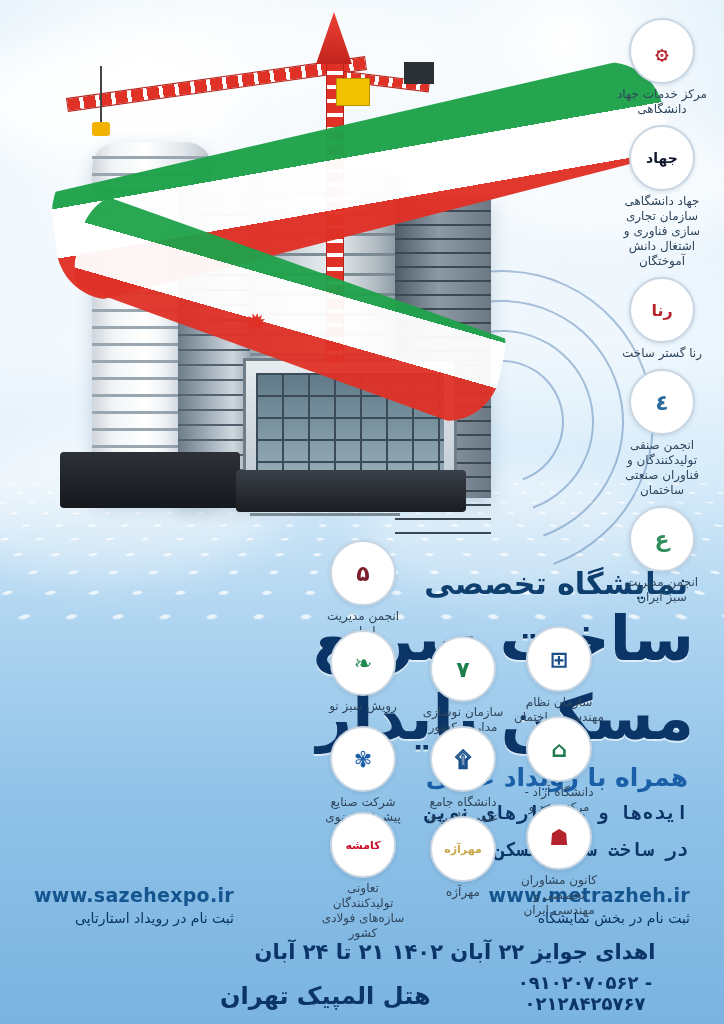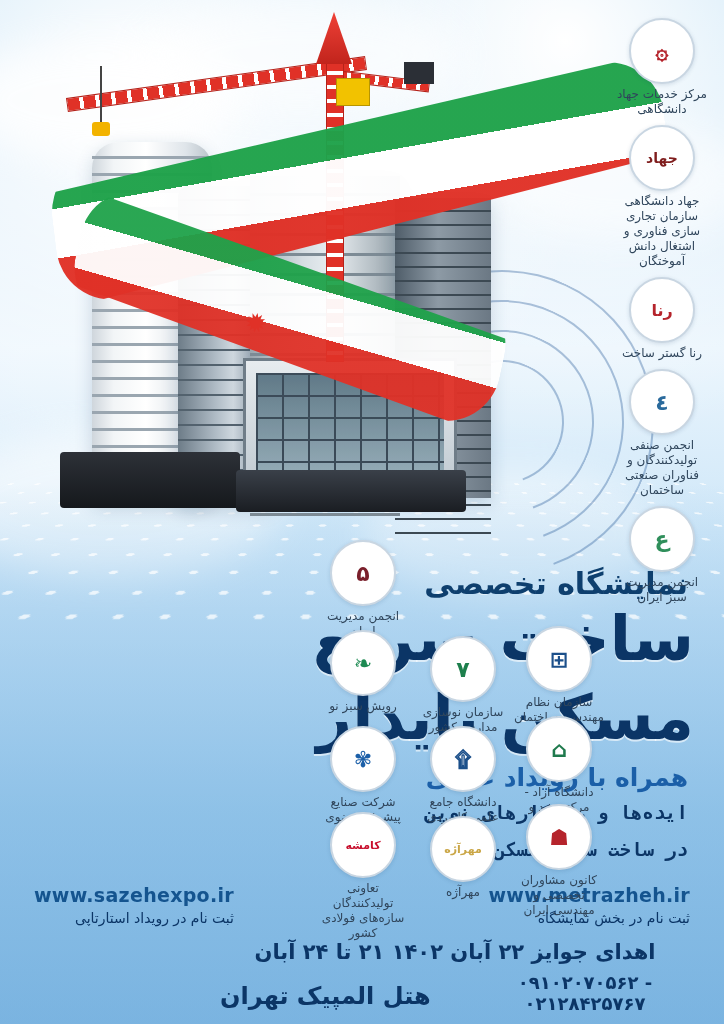--- a/index.html
+++ b/index.html
@@ -327,21 +327,21 @@
   <div class="dates">اهدای جوایز ۲۲ آبان    ۱۴۰۲    ۲۱ تا ۲۴ آبان</div>
   <div class="venue">هتل المپیک تهران</div>
   <div class="phones">۰۹۱۰۲۰۷۰۵۶۲ - ۰۲۱۲۸۴۲۵۷۶۷</div>
 
   <div class="logos">
     <div class="logo">
       <div class="mark" style="color:#b5242c">۞</div>
       <div class="cap">مرکز خدمات جهاد دانشگاهی</div>
     </div>
     <div class="logo">
-      <div class="mark" style="color:#7f1d1d;font-size:14px">جهاد</div>
+      <div class="mark" style="color:#0f172a;font-size:14px">جهاد</div>
       <div class="cap">جهاد دانشگاهی
 سازمان تجاری سازی فناوری و اشتغال دانش آموختگان</div>
     </div>
     <div class="logo">
       <div class="mark" style="color:#b5242c;font-size:16px">رنا</div>
       <div class="cap">رنا گستر ساخت</div>
     </div>
     <div class="logo">
       <div class="mark" style="color:#2a6a9c">٤</div>
       <div class="cap">انجمن صنفی تولیدکنندگان و فناوران صنعتی ساختمان</div>

